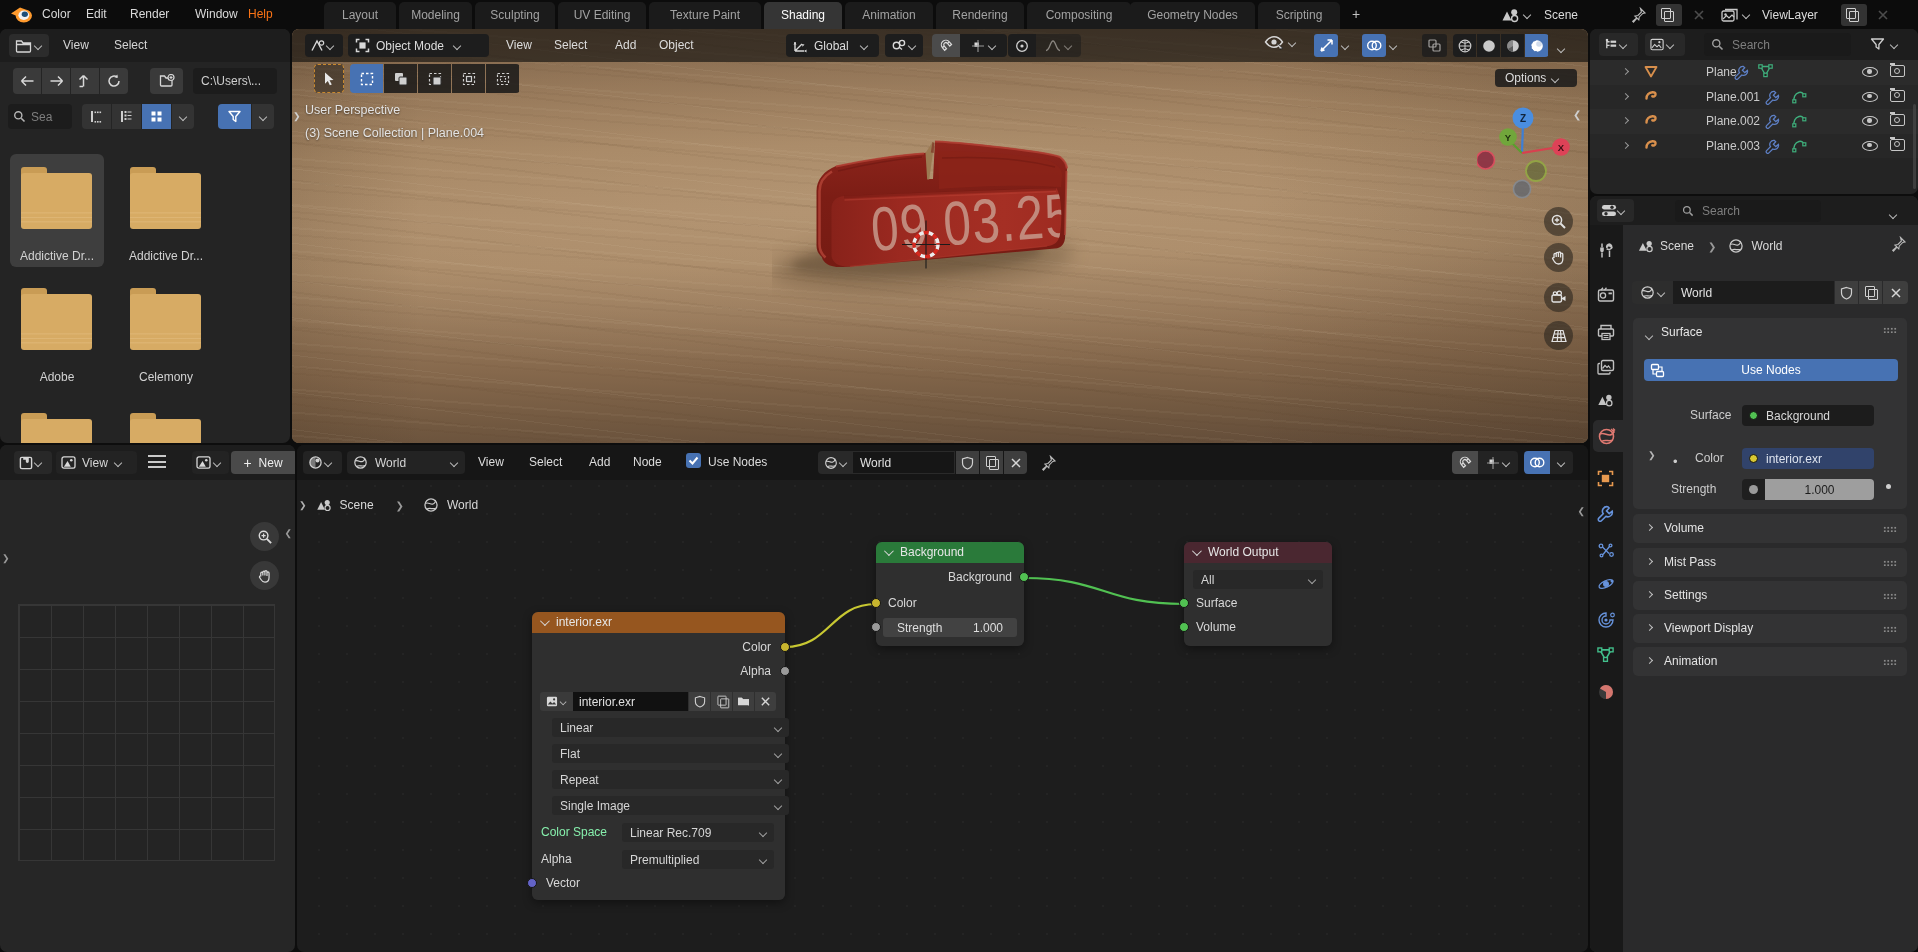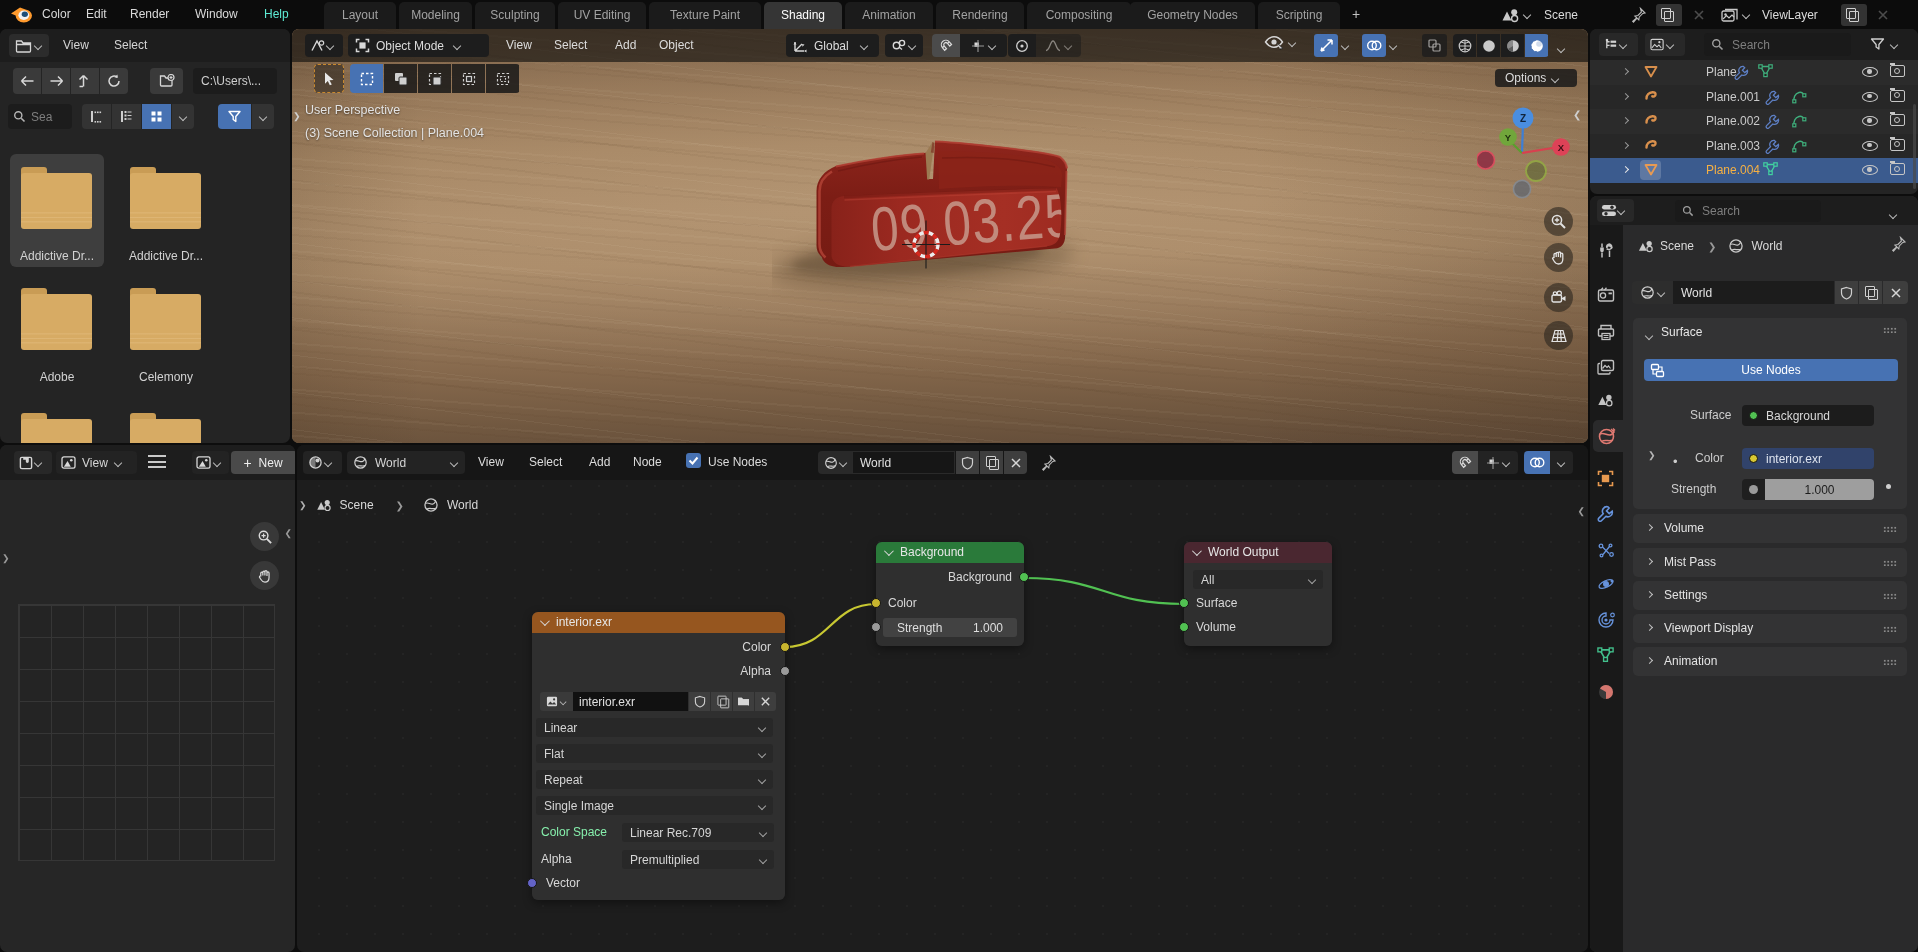--- a/index.html
+++ b/index.html
@@ -30,21 +30,21 @@
     display:flex; align-items:center; justify-content:center; }
   .hitem { display:flex; align-items:center; height:23px; background:#1d1d1d; border-radius:4px; color:#dcdcdc; }
   .menutxt { color:#dcdcdc; font-size:12px; }
   .shball { width:23px; height:23px; background:#1d1d1d; display:flex; align-items:center; justify-content:center; margin-right:1px; }
   .selb { width:33px; height:29px; background:rgba(24,24,24,0.85); display:flex; align-items:center; justify-content:center; margin-right:1px; }
   .nbtn { width:23px; height:23px; background:#3e3e3e; display:flex; align-items:center; justify-content:center; margin-left:1px; }
   .nbtn2 { width:21px; height:19px; background:#3e3e3e; display:flex; align-items:center; justify-content:center; margin-left:1px; }
   .node { position:absolute; background:rgba(48,48,48,0.97); border-radius:6px; font-size:12px; box-shadow:0 3px 10px rgba(0,0,0,0.4); }
   .nhead { height:21px; border-radius:6px 6px 0 0; color:#e6e6e6; padding-left:24px; line-height:20px; position:relative; }
   .nhead:before { content:""; position:absolute; left:8px; top:7px; width:6px; height:6px; border-right:1.5px solid #d6d6d6; border-bottom:1.5px solid #d6d6d6; transform:rotate(45deg) translateY(-2px); }
-  .ndrop { position:absolute; left:4px; width:237px; height:19px; background:#282828; border-radius:3px; color:#d5d5d5;
+  .ndrop { position:absolute; left:20px; width:237px; height:19px; background:#282828; border-radius:3px; color:#d5d5d5;
     display:flex; align-items:center; padding-left:8px; }
   .ndrop:after { content:""; position:absolute; right:8px; top:7px; width:5px; height:5px; border-right:1.5px solid #9f9f9f; border-bottom:1.5px solid #9f9f9f; transform:rotate(45deg); }
   .sock { position:absolute; width:10px; height:10px; border-radius:50%; border:1px solid #151515; }
   .orow { position:relative; height:24.5px; display:flex; align-items:center; color:#cacaca; }
   .oarrow { position:absolute; left:33px; top:9px; width:5px; height:5px; border-right:1.5px solid #989898; border-bottom:1.5px solid #989898; transform:rotate(-45deg); }
   .oicon { position:absolute; left:54px; top:5px; }
   .oname { position:absolute; left:80px;margin-left:36px; }
   .oeye { position:absolute; left:272px; top:7px; width:16px; height:10px; border:1.4px solid #c6c6c6; border-radius:50%; }
   .oeye:after { content:""; position:absolute; left:4.2px; top:1.2px; width:4.4px; height:4.4px; background:#c6c6c6; border-radius:50%; }
   .ocam { position:absolute; left:300px; top:5px; width:15px; height:12px; border:1.4px solid #c6c6c6; border-radius:2px; }
@@ -64,21 +64,21 @@
   <div id="topbar" class="abs" style="left:0;top:0;width:1918px;height:29px;background:#0c0c0c;">
     <svg class="abs" style="left:9px;top:5px;" width="24" height="19" viewBox="0 0 24 19">
       <path d="M23,10.5 a8.2,7 0 1 1 -16.4,0 L2,8.5 L11,2.5 L16.5,4.5 A8.2,7 0 0 1 23,10.5 Z" fill="#ff9a2d"></path>
       <ellipse cx="14.8" cy="10.2" rx="5.4" ry="4.7" fill="#f2f2f2"></ellipse>
       <ellipse cx="15.8" cy="9.3" rx="3.1" ry="2.7" fill="#1e4e77"></ellipse>
     </svg>
     <div class="txt" style="left:42px;top:7px;color:#dadada;">Color</div>
     <div class="txt" style="left:86px;top:7px;color:#dadada;">Edit</div>
     <div class="txt" style="left:130px;top:7px;color:#dadada;">Render</div>
     <div class="txt" style="left:195px;top:7px;color:#dadada;">Window</div>
-    <div class="txt" style="left:264px;top:7px;color:#5eead4;">Help</div>
+    <div class="txt" style="left:248px;top:7px;color:#f97316;">Help</div>
     <div id="tabs" class="abs" style="left:0;top:0;width:1490px;height:29px;">
       <div class="tab" style="left:324px;width:72px;">Layout</div>
       <div class="tab" style="left:399px;width:73px;">Modeling</div>
       <div class="tab" style="left:475px;width:80px;">Sculpting</div>
       <div class="tab" style="left:558px;width:88px;">UV Editing</div>
       <div class="tab" style="left:649px;width:112px;">Texture Paint</div>
       <div class="tab" style="left:764px;width:78px;background:#353535;color:#fdfdfd;">Shading</div>
       <div class="tab" style="left:845px;width:88px;">Animation</div>
       <div class="tab" style="left:936px;width:88px;">Rendering</div>
       <div class="tab" style="left:1027px;width:104px;">Compositing</div>
@@ -624,36 +624,20 @@
             <path d="M9.5,1.5 a4,4 0 0 0 -4,6.2 L1.6,11.6 a1.6,1.6 0 0 0 2.3,2.3 L7.8,10 a4,4 0 0 0 5.6,-4.6 l-2.6,2.2 -2.4,-2.4 2.3,-2.5 Z" fill="none" stroke="#5d7fc4" stroke-width="1.3"></path>
           </svg>
         <svg class="abs" style="left:201px;top:4px;" width="16" height="16" viewBox="0 0 16 16">
             <path d="M3.5,12 C2,9 4,4.5 8,3.5 C10.5,2.9 12.5,4 13,6.5" fill="none" stroke="#3fae7c" stroke-width="1.5"></path>
             <rect x="1.8" y="10.8" width="3" height="3" fill="#242424" stroke="#3fae7c" stroke-width="1.2"></rect>
             <rect x="11.8" y="4.8" width="3" height="3" fill="#242424" stroke="#3fae7c" stroke-width="1.2"></rect>
           </svg>
         <span class="oeye"></span>
           <span class="ocam"></span>
       </div>
-      <div class="orow" style="background:#3b5b8e;">
-        <span class="oarrow" style="border-color:#e8e8e8;"></span>
-        <span class="abs" style="left:50px;top:2px;width:21px;height:20px;background:rgba(255,255,255,0.18);border-radius:4px;"></span>
-        <svg class="oicon" width="14" height="13" viewBox="0 0 14 13">
-            <path d="M1.5,2 L12.5,2 L7,11.5 Z" fill="none" stroke="#e89a52" stroke-width="1.8" stroke-linejoin="round"></path>
-          </svg>
-        <span class="oname" style="color:#f5b043;">Plane.004</span>
-        <svg class="abs" style="left:173px;top:4px;" width="15" height="15" viewBox="0 0 15 15">
-            <path d="M2.5,2.5 h10 L7.5,11 Z" fill="none" stroke="#42d0a0" stroke-width="1.4" stroke-linejoin="round"></path>
-            <rect x="0.8" y="0.8" width="3.4" height="3.4" fill="#3b5b8e" stroke="#42d0a0" stroke-width="1.2"></rect>
-            <rect x="10.8" y="0.8" width="3.4" height="3.4" fill="#3b5b8e" stroke="#42d0a0" stroke-width="1.2"></rect>
-            <rect x="5.8" y="9.2" width="3.4" height="3.4" fill="#3b5b8e" stroke="#42d0a0" stroke-width="1.2"></rect>
-          </svg>
-        <span class="oeye"></span>
-          <span class="ocam"></span>
-      </div>
     </div>
     <div class="abs" style="right:2px;top:75px;width:3px;height:85px;background:#4a4a4a;border-radius:2px;opacity:0.7;"></div>
   </div>
 
   <div id="props" class="area" style="left:1590px;top:196px;width:328px;height:756px;background:#2a2a2b;">
     <div class="hdr" style="height:29px;background:#1d1d1d;">
       <div class="pill" style="position:absolute;left:7px;top:3px;width:37px;height:23px;padding-left:4px;background:#282828;">
         <svg width="16" height="15" viewBox="0 0 16 15">
             <g fill="#d0d0d0">
               <rect x="1" y="2" width="14" height="4.6" rx="2.3"></rect>

